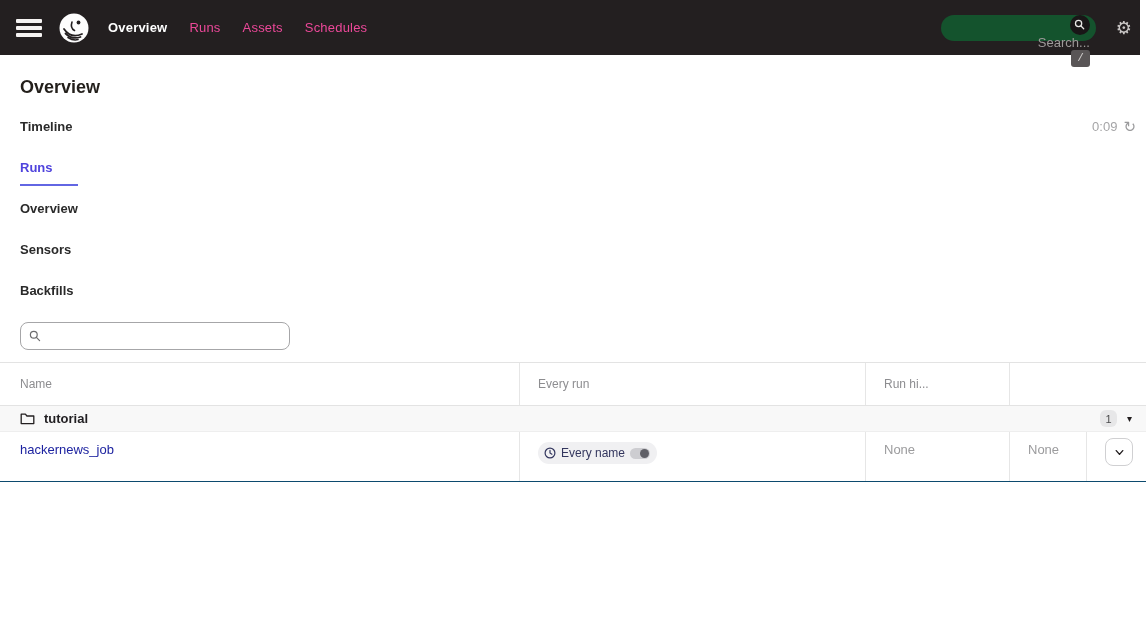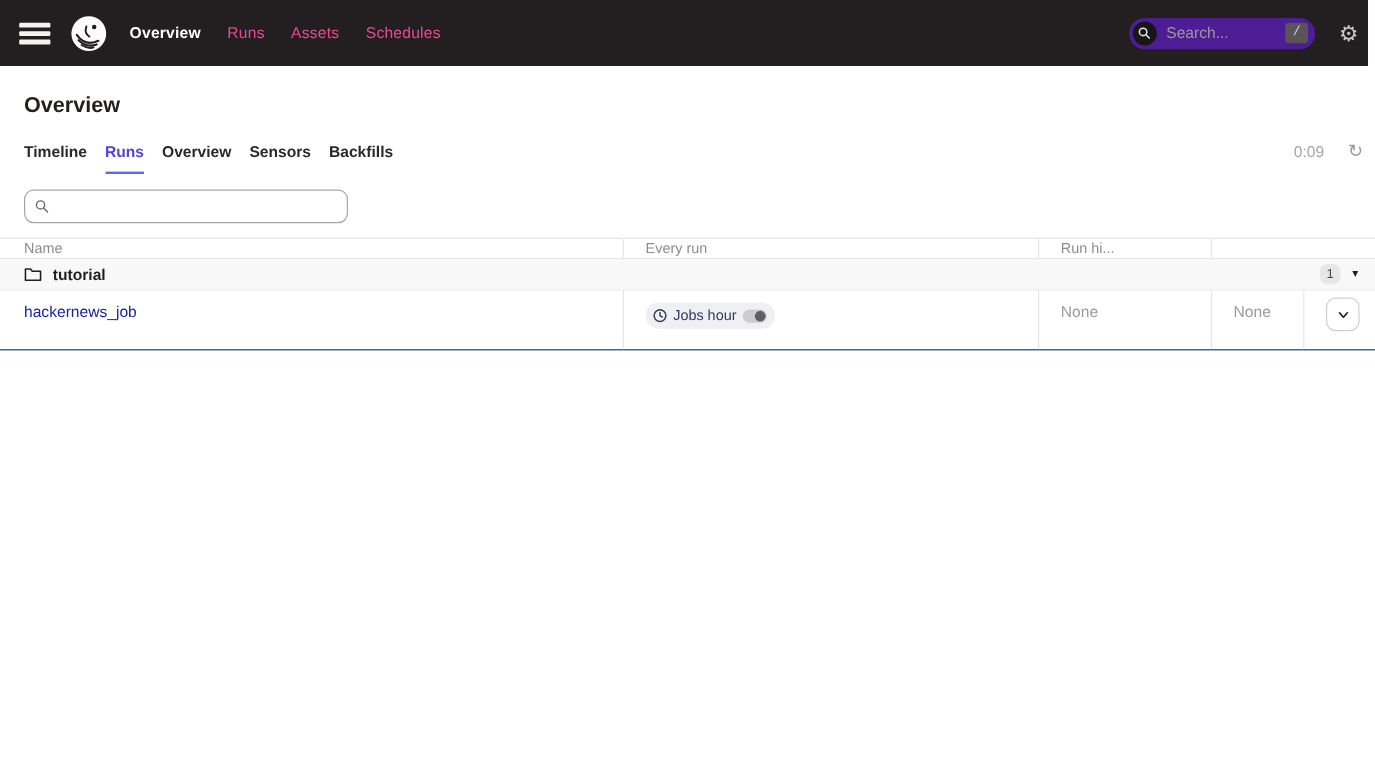--- a/index.html
+++ b/index.html
@@ -10,54 +10,54 @@
   .navbar { position:relative; height:55px; background:#231f20;
     display:flex; align-items:center; padding:0 14px 0 16px; }
   .hamburger { width:26px; height:18px; display:flex; flex-direction:column;
     justify-content:space-between; cursor:pointer; margin-right:16px; }
   .hamburger span { display:block; height:4px; background:#f5f3f2; border-radius:1px; }
   .logo { width:32px; height:32px; margin-right:18px; }
   .nav-links { display:flex; align-items:center; gap:22px; }
   .nav-link { font-size:13px; font-weight:500; color:#ec4899; cursor:pointer; letter-spacing:.2px; }
   .nav-link.active { color:#ffffff; font-weight:700; }
   .nav-spacer { flex:1; }
-  .search-pill { display:flex; align-items:center; width:155px; height:26px;
-    background:#4c1d95; border-radius:13px; padding:0 6px 0 3px; cursor:text; }
+  .search-pill { display:flex; align-items:flex-end; width:155px; height:26px;
+    background:#14532d; border-radius:13px; padding:0 6px 0 3px; cursor:text;flex-direction:column; }
   .search-circle { width:20px; height:20px; border-radius:50%; background:#191617;
     display:flex; align-items:center; justify-content:center; flex:0 0 auto; }
   .search-pill .ph { flex:1; margin-left:8px; font-size:13px; color:#9d9a99; }
   .slash-badge { background:#595556; color:#d3d0cf; font-size:11px; line-height:1;
     padding:3px 6px; border-radius:3px; font-family:"Liberation Mono", monospace; }
   .gear { margin-left:20px; color:#c9c6c5; font-size:18px; line-height:1; cursor:pointer; }
   .scroll-strip { position:absolute; right:0; top:0; width:6px; height:55px; background:#ffffff; }
 
   
   .page-title { font-size:18px; font-weight:700; color:#231f1b; padding:22px 20px 0 20px; }
 
   .tabs-row { display:flex; align-items:flex-start; padding:0 6px 0 20px; margin-top:21px; }
-  .tabs { display:flex; gap:15px; }
+  .tabs { display:flex; gap:15px;flex-direction:column; }
   .tab { font-size:13px; font-weight:600; color:#2a2a2a; padding-bottom:9px;
     border-bottom:2px solid transparent; cursor:pointer; }
   .tab.active { color:#4f43dd; border-bottom-color:#6266e3; }
-  .timer { margin-left:auto; display:flex; align-items:flex-start; gap:20px;
+  .timer { margin-left:auto; display:flex; align-items:flex-start; gap:6px;
     color:#a5a5a7; font-size:13px; padding-right:4px; }
   .refresh-icon { font-size:15px; color:#9b9b9d; cursor:pointer; line-height:1; }
 
   
   .filter-wrap { margin:13px 20px 0 20px; width:270px; height:28px;
     border:1px solid #a6a6a8; border-radius:8px; display:flex; align-items:center;
     padding:0 8px; background:#fff; }
   .filter-wrap input { border:none; outline:none; flex:1; margin-left:6px;
     font-size:13px; color:#333; font-family:"Liberation Sans", sans-serif; background:transparent; }
   .filter-wrap input::placeholder { color:#9a9a9c; }
 
   
   .job-table { margin-top:12px; }
   .grid-row { display:grid; grid-template-columns:520px 346px 144px 77px 1fr; }
-  .thead { height:18px; border-top:1px solid #e3e3e3; border-bottom:1px solid #e3e3e3; }
+  .thead { height:44px; border-top:1px solid #e3e3e3; border-bottom:1px solid #e3e3e3; }
   .thead .cell { display:flex; align-items:center; font-size:12px; color:#8d8d90;
     padding-left:18px; border-right:1px solid #e6e6e6; overflow:hidden; white-space:nowrap; }
   .thead .cell:first-child { padding-left:20px; }
   .thead .cell:last-child { border-right:none; }
 
   .group-row { height:26px; background:#f8f8f8; display:flex; align-items:center;
     padding:0 14px 0 20px; border-bottom:1px solid #eeeeee; cursor:pointer;justify-content:flex-end; }
   .group-name { font-size:13px; font-weight:700; color:#211f22; margin-left:9px; }
   .group-right { margin-left:auto; display:flex; align-items:center; gap:10px; }
   .count-badge { min-width:17px; height:17px; background:#e7e7e8; border-radius:6px;
@@ -167,21 +167,21 @@
   <div class="grid-row tbody-row">
     <div class="cell">
       <a class="job-link">hackernews_job</a>
     </div>
     <div class="cell">
       <span class="chip">
         <svg width="12" height="12" viewBox="0 0 12 12">
           <circle cx="6" cy="6" r="4.9" fill="none" stroke="#33365e" stroke-width="1.2"></circle>
           <path d="M6 3.4 V6 L7.9 7.2" fill="none" stroke="#33365e" stroke-width="1.2" stroke-linecap="round"></path>
         </svg>
-        <span class="chip-label">Jobs hour</span>
+        <span class="chip-label">Every name</span>
         <span class="toggle">
             <span class="knob"></span>
           </span>
       </span>
     </div>
     <div class="cell">None</div>
     <div class="cell">None</div>
     <div class="cell">
       <button class="row-menu-btn">
         <svg width="13" height="13" viewBox="0 0 14 14">

